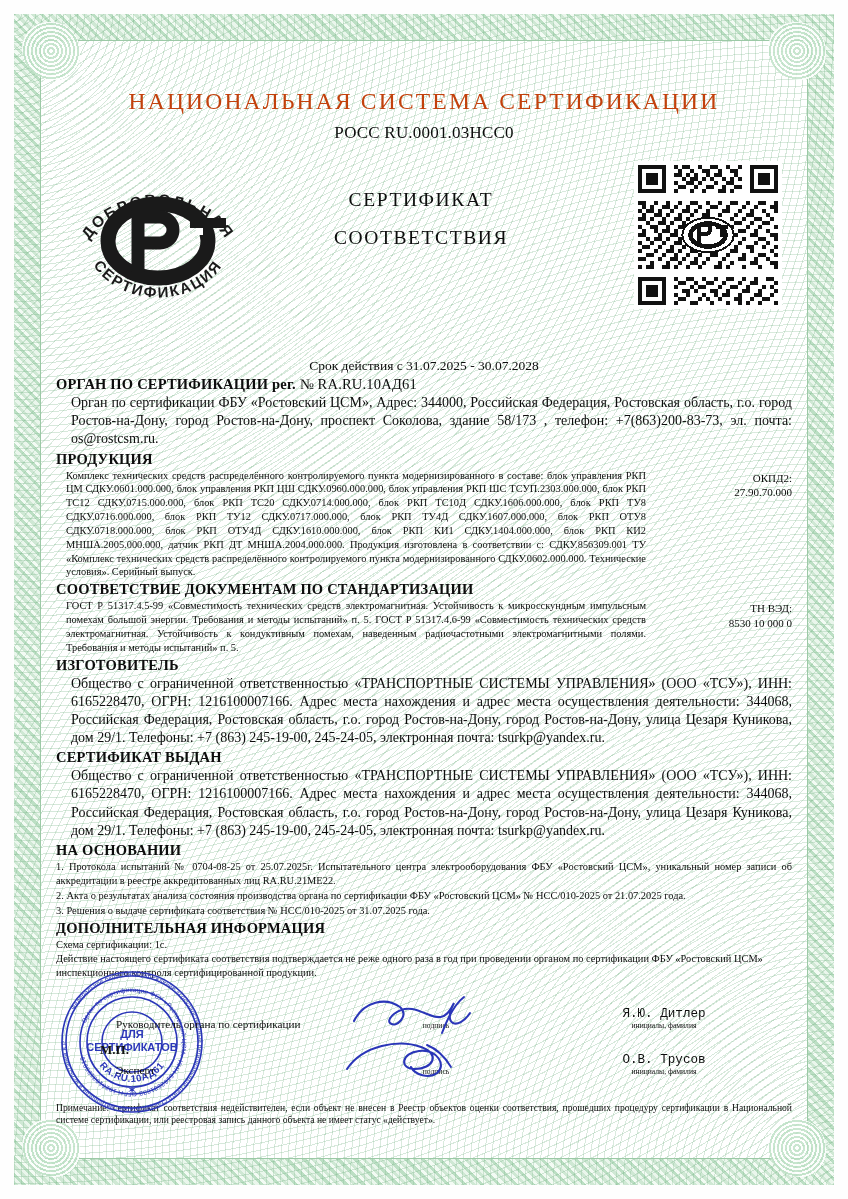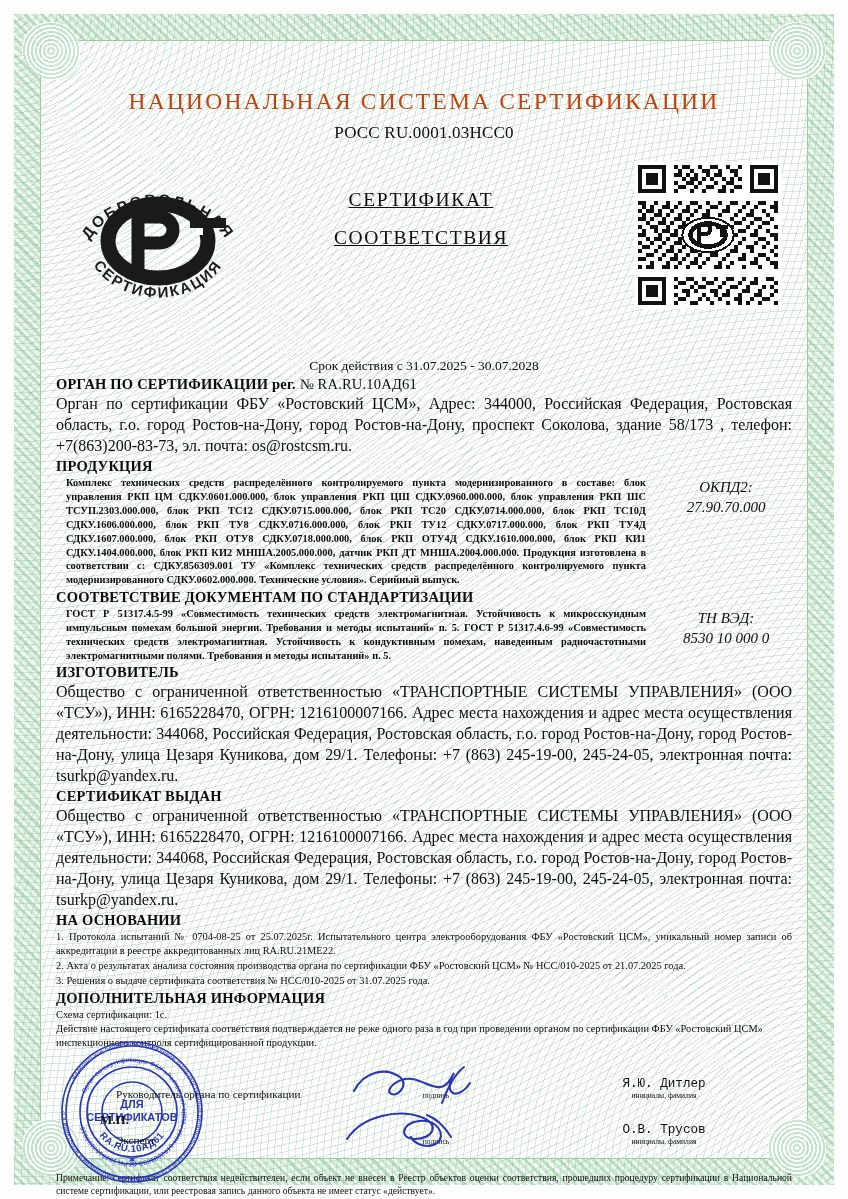--- a/index.html
+++ b/index.html
@@ -83,21 +83,20 @@
     height: 185px;
     margin-top: 12px;
   }
   .rst-logo{
     position:absolute; left: 12px; top: 6px;
     width: 180px; height: 160px;
   }
   .hero-center{
     position:absolute; left: 215px; top: 34px; width: 300px;
     text-align:center;
-    text-decoration:underline;
   }
   .hero-center .l1, .hero-center .l2{
     font-size: 19.5px; letter-spacing: 1.6px; margin-bottom: 16px;
   }
   .hero-center .l3{
     font-size: 17px; letter-spacing:.3px;
   }
   .qr{
     position:absolute; right: 10px; top: 6px;
     width: 148px; height: 148px;
@@ -111,38 +110,38 @@
 
   
   .sec-head{
     font-weight:bold;
     font-size: 14.5px;
     letter-spacing:.2px;
     margin-top: 2px;
     margin-bottom: 1px;
   }
   .body-text{
-    font-size: 16px;
+    font-size: 14px;
     line-height: 1.30;
     text-align: justify;
+    margin-left: 15px;
   }
 
   .two-col{
     display:flex;
     gap: 14px;
     align-items: flex-start;
   }
-  .two-col .left{ flex: 1 1 auto; font-weight: bold; }
+  .two-col .left{ flex: 1 1 auto; }
   .two-col .right{
     flex: 0 0 132px;
-    text-align: center;
-    font-size: 15px;
+    text-align: right;
+    font-size: 11px;
     line-height: 1.32;
     padding-top: 2px;
-    font-style: italic;
   }
 
   .prod-text{
     font-size: 10.4px;
     line-height: 1.33;
     text-align: justify;
     text-justify: inter-word;
     padding-left: 10px;
   }
 

